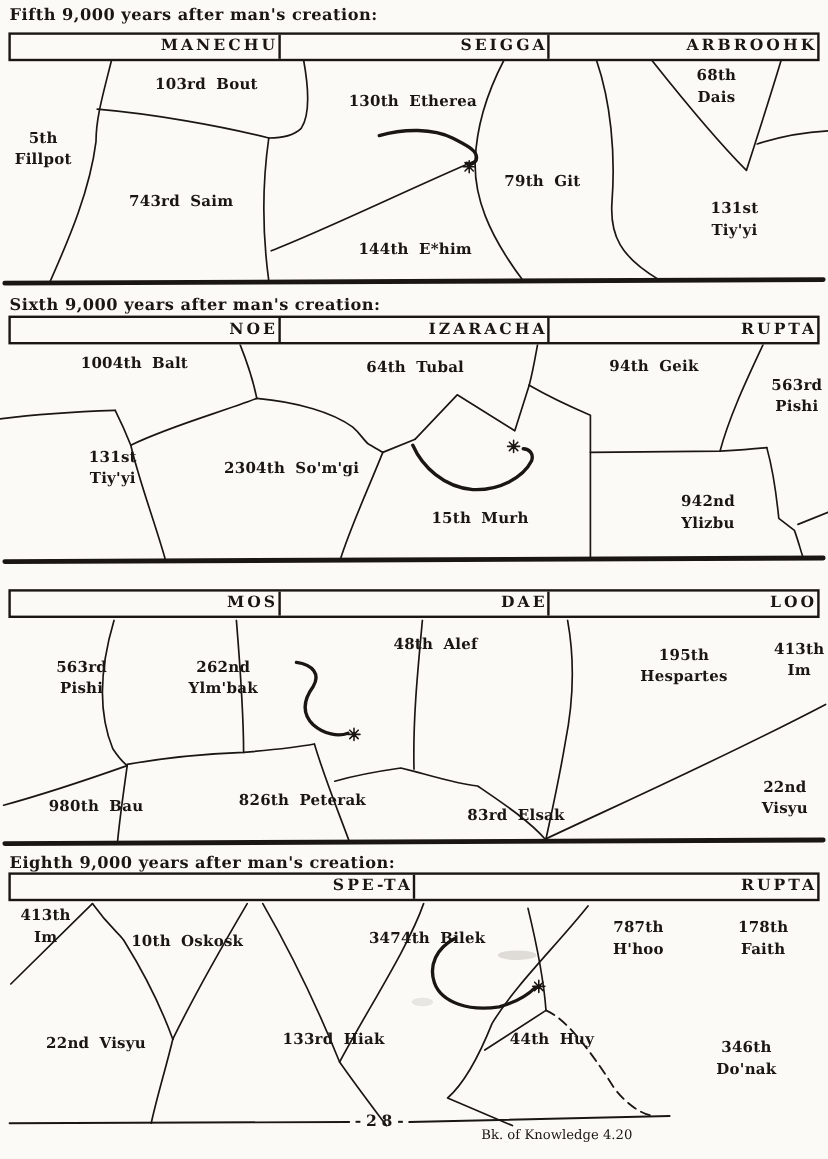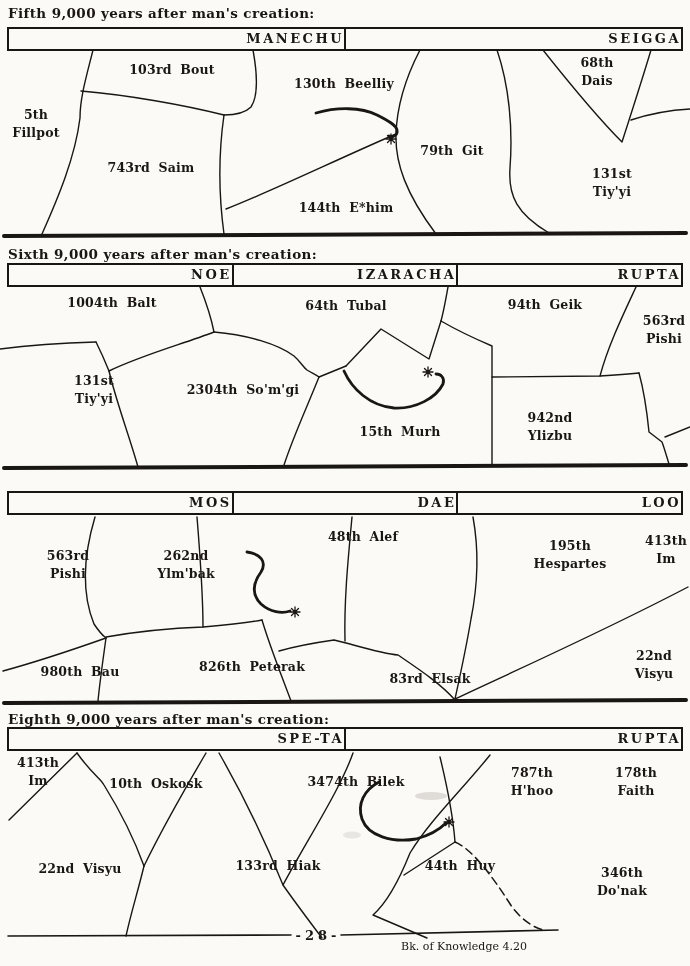--- a/index.html
+++ b/index.html
@@ -43,37 +43,38 @@
 </head>
 <body>
 
 <div class="page">
 
   <section class="panel">
     <div class="ptitle" style="left:8px;top:5px">Fifth 9,000 years after man's creation:</div>
     <div class="boxrow" style="top:27px">
       <div class="boxcell">MANECHU</div>
       <div class="boxcell">SEIGGA</div>
+      <div class="boxcell">ARBROOHK</div>
     </div>
     <svg class="map" style="top:50px" width="690" height="190" viewBox="0 0 690 190">
       <path class="thick" d="M4 186 L686 183"></path>
       <path d="M93 0 C86 28 80 48 80 68 C75 108 58 148 42 184"></path>
       <path d="M81 41 C128 45 184 55 224 65"></path>
       <path d="M253 0 C257 22 259 45 251 57 C244 64 233 65 224 65"></path>
       <path d="M224 65 C219 100 218 140 224 184"></path>
       <path d="M396 84 C340 108 270 142 226 159"></path>
       <path d="M420 0 C407 25 397 55 396 84 C395 113 406 144 436 184"></path>
       <path d="M497 0 C509 35 513 78 510 118 C508 146 517 164 549 183"></path>
       <path d="M543 0 C570 34 600 70 622 92 C632 61 642 30 651 0"></path>
       <path d="M631 70 C652 63 672 60 690 59"></path>
       <path class="sw" d="M316 63 C337 57 361 57 377 65 C389 71 396 75 397 80 C398 85 393 88 389 86"></path>
       <path class="star" d="M386 89 H396 M391 84 V94 M387.5 85.5 L394.5 92.5 M387.5 92.5 L394.5 85.5"></path>
     </svg>
     <div class="rlabel" style="left:172px;top:70px">103rd Bout</div>
-    <div class="rlabel" style="left:344px;top:84px">130th Beelliy</div>
+    <div class="rlabel" style="left:344px;top:84px">130th Etherea</div>
     <div class="rlabel" style="left:597px;top:72px">68th
 Dais</div>
     <div class="rlabel" style="left:36px;top:124px">5th
 Fillpot</div>
     <div class="rlabel" style="left:151px;top:168px">743rd Saim</div>
     <div class="rlabel" style="left:452px;top:151px">79th Git</div>
     <div class="rlabel" style="left:346px;top:208px">144th E*him</div>
     <div class="rlabel" style="left:612px;top:183px">131st Tiy'yi</div>
   </section>
 
@@ -106,21 +107,21 @@
     </svg>
     <div class="rlabel" style="left:112px;top:303px">1004th Balt</div>
     <div class="rlabel" style="left:346px;top:306px">64th Tubal</div>
     <div class="rlabel" style="left:545px;top:305px">94th Geik</div>
     <div class="rlabel" style="left:664px;top:330px">563rd
 Pishi</div>
     <div class="rlabel" style="left:94px;top:390px">131st
 Tiy'yi</div>
     <div class="rlabel" style="left:243px;top:390px">2304th So'm'gi</div>
     <div class="rlabel" style="left:400px;top:432px">15th Murh</div>
-    <div class="rlabel" style="left:550px;top:427px">942nd Ylizbu</div>
+    <div class="rlabel" style="left:590px;top:427px">942nd Ylizbu</div>
   </section>
 
   <section class="panel">
     <div class="boxrow" style="top:491px">
       <div class="boxcell">MOS</div>
       <div class="boxcell">DAE</div>
       <div class="boxcell">LOO</div>
     </div>
     <svg class="map" style="top:516px" width="690" height="189" viewBox="0 0 690 189">
       <path class="thick" d="M4 187 L686 184"></path>

